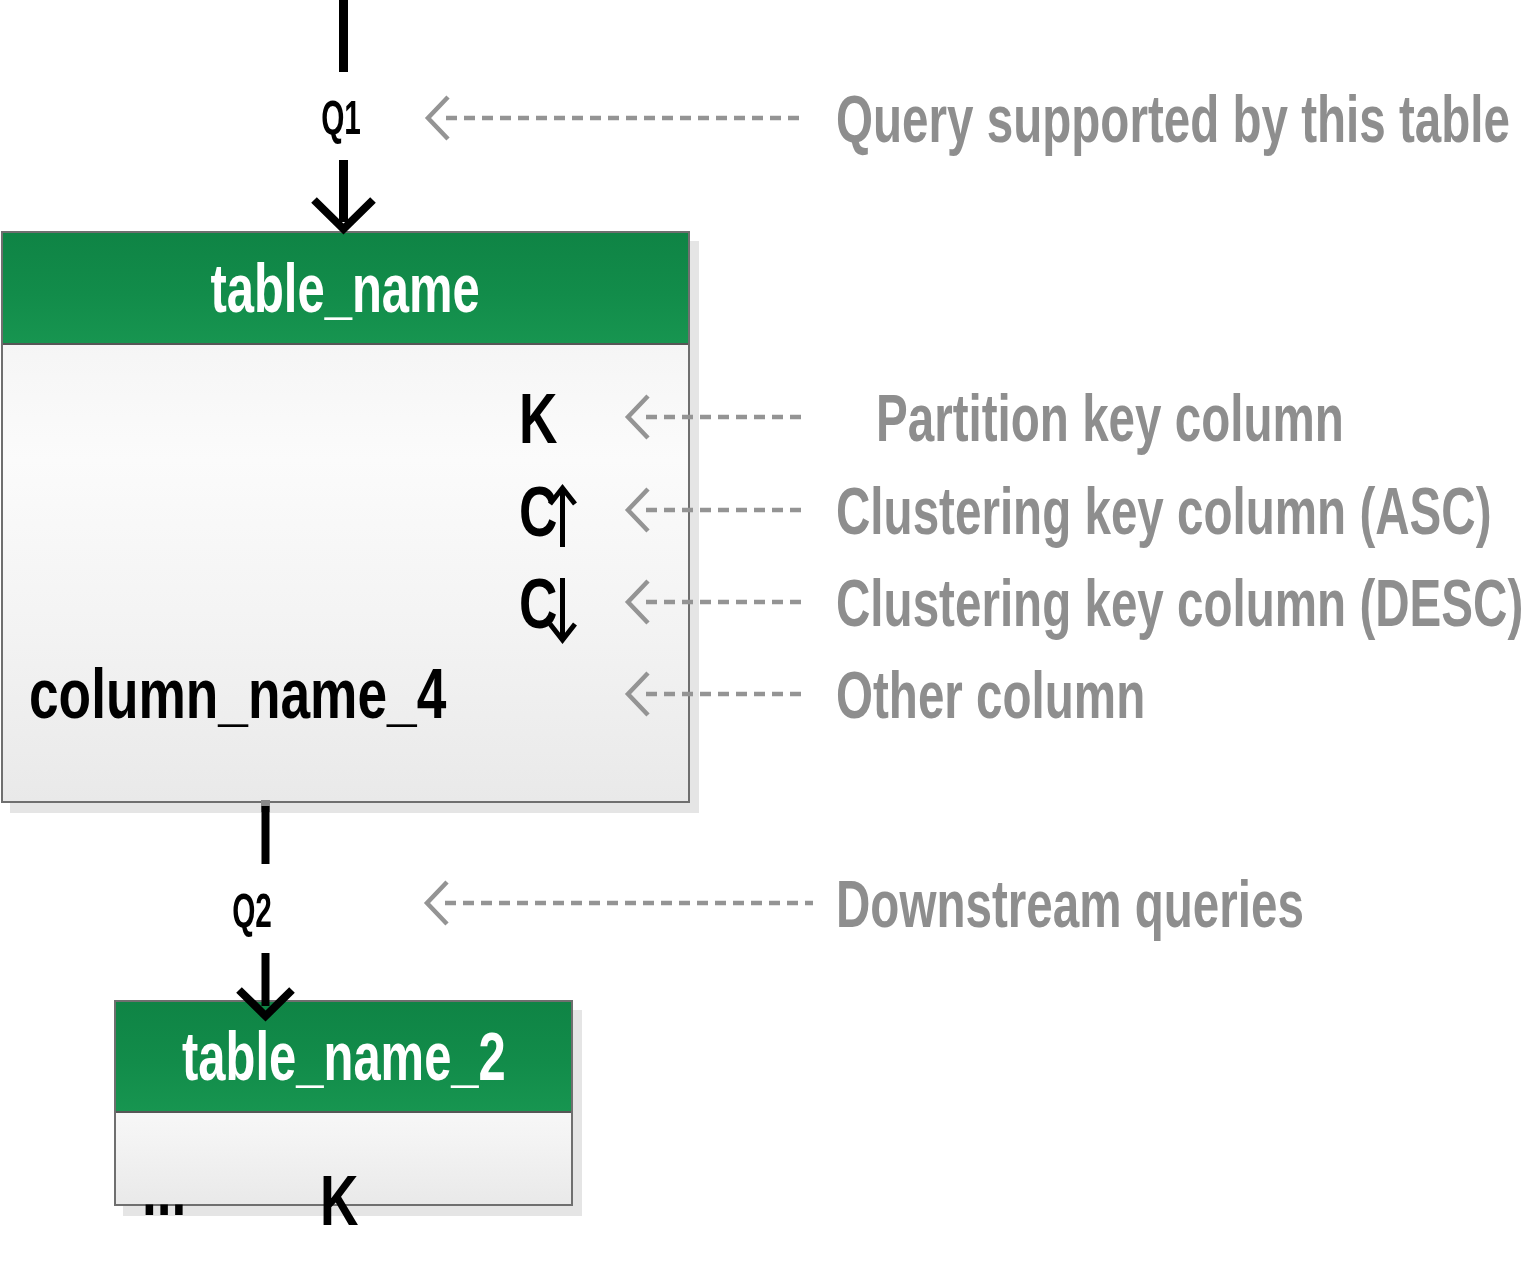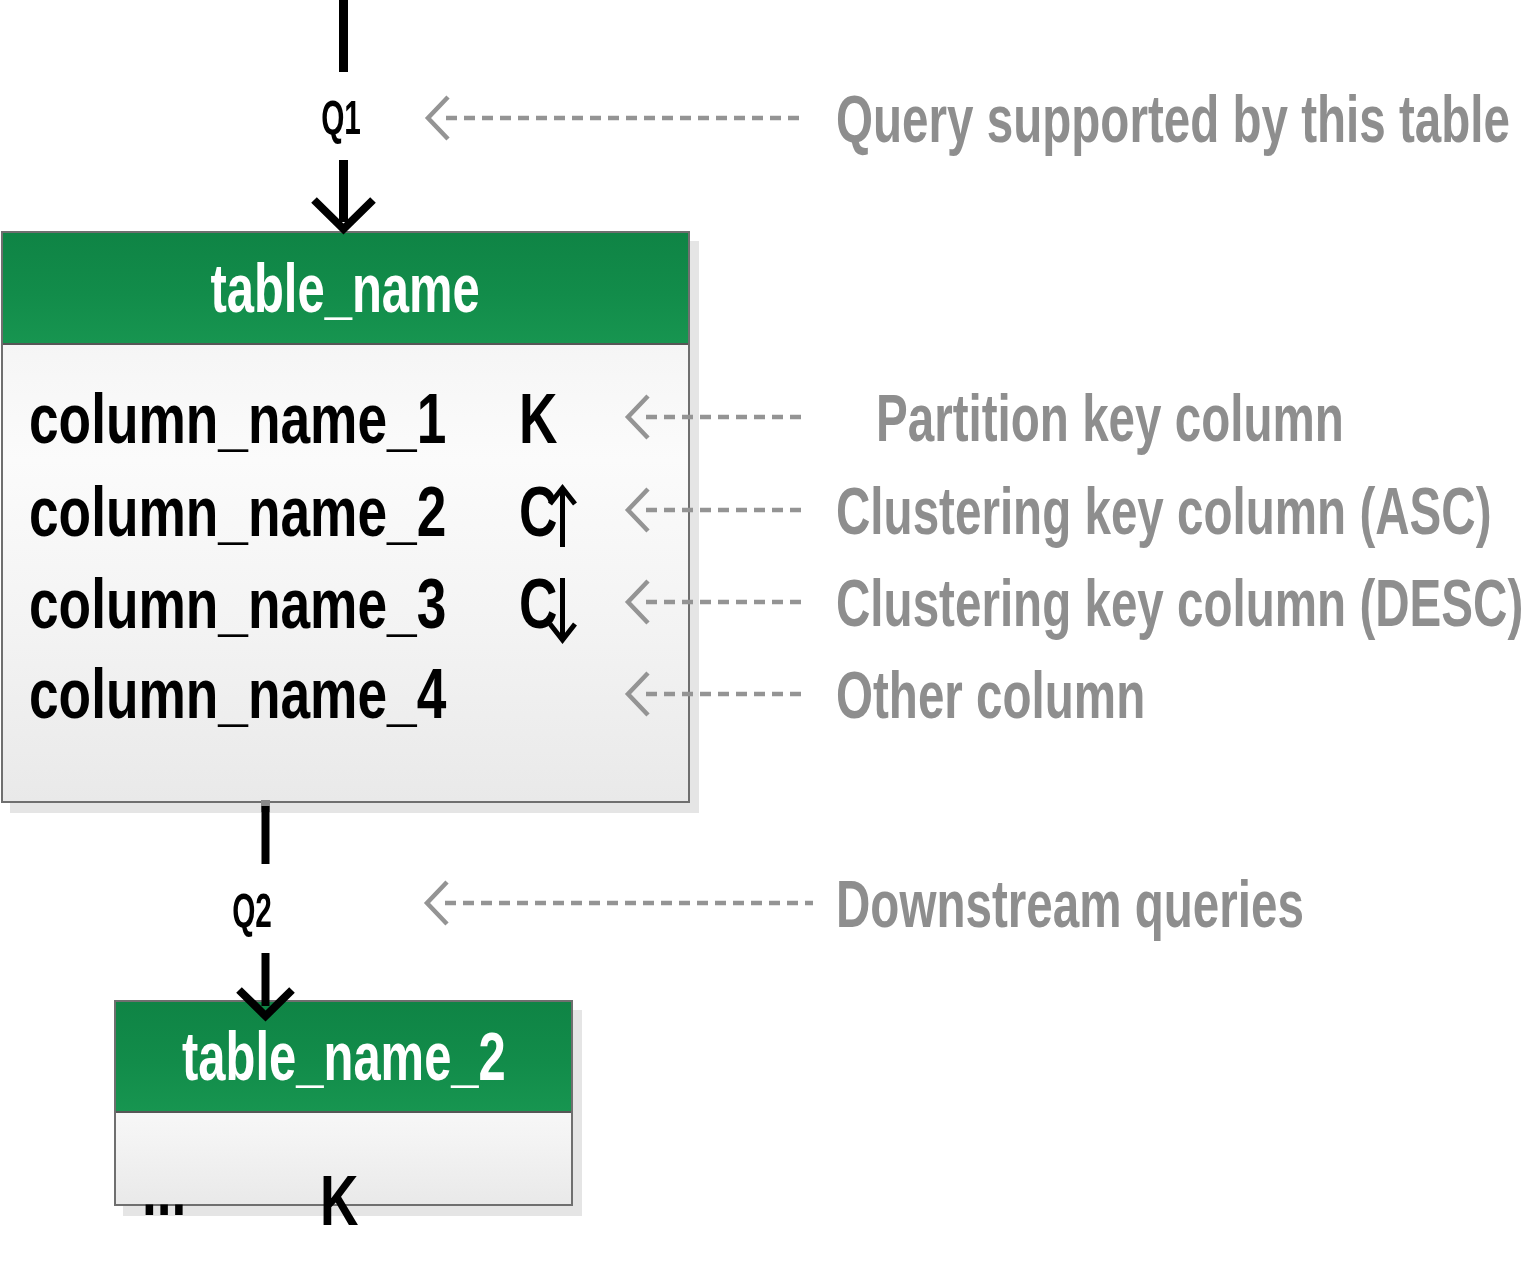--- a/index.html
+++ b/index.html
@@ -52,29 +52,26 @@
 </head>
 <body>
 
 <div class="canvas">
 
   <div class="tbl" id="t1" style="left:1px;top:231px;width:689px;height:572px;">
     <div class="tbl-header" id="t1-header">
       <span class="hx">table_name</span>
     </div>
     <div class="trow" style="top:140px;">
-      <span class="rname"><span class="bx">column_name_1</span></span>
       <span class="rmark"><span class="bx">K</span></span>
     </div>
     <div class="trow" style="top:233px;">
-      <span class="rname"><span class="bx">column_name_2</span></span>
       <span class="rmark"><span class="bx">C</span></span>
     </div>
     <div class="trow" style="top:325px;">
-      <span class="rname"><span class="bx">column_name_3</span></span>
       <span class="rmark"><span class="bx">C</span></span>
     </div>
     <div class="trow" style="top:415px;text-decoration:underline;">
       <span class="rname"><span class="bx">column_name_4</span></span>
       <span class="rmark"><span class="bx"></span></span>
     </div>
   </div>
 
   <div class="tbl" id="t2" style="left:114px;top:1000px;width:459px;height:206px;">
     <div class="tbl-header" id="t2-header">

